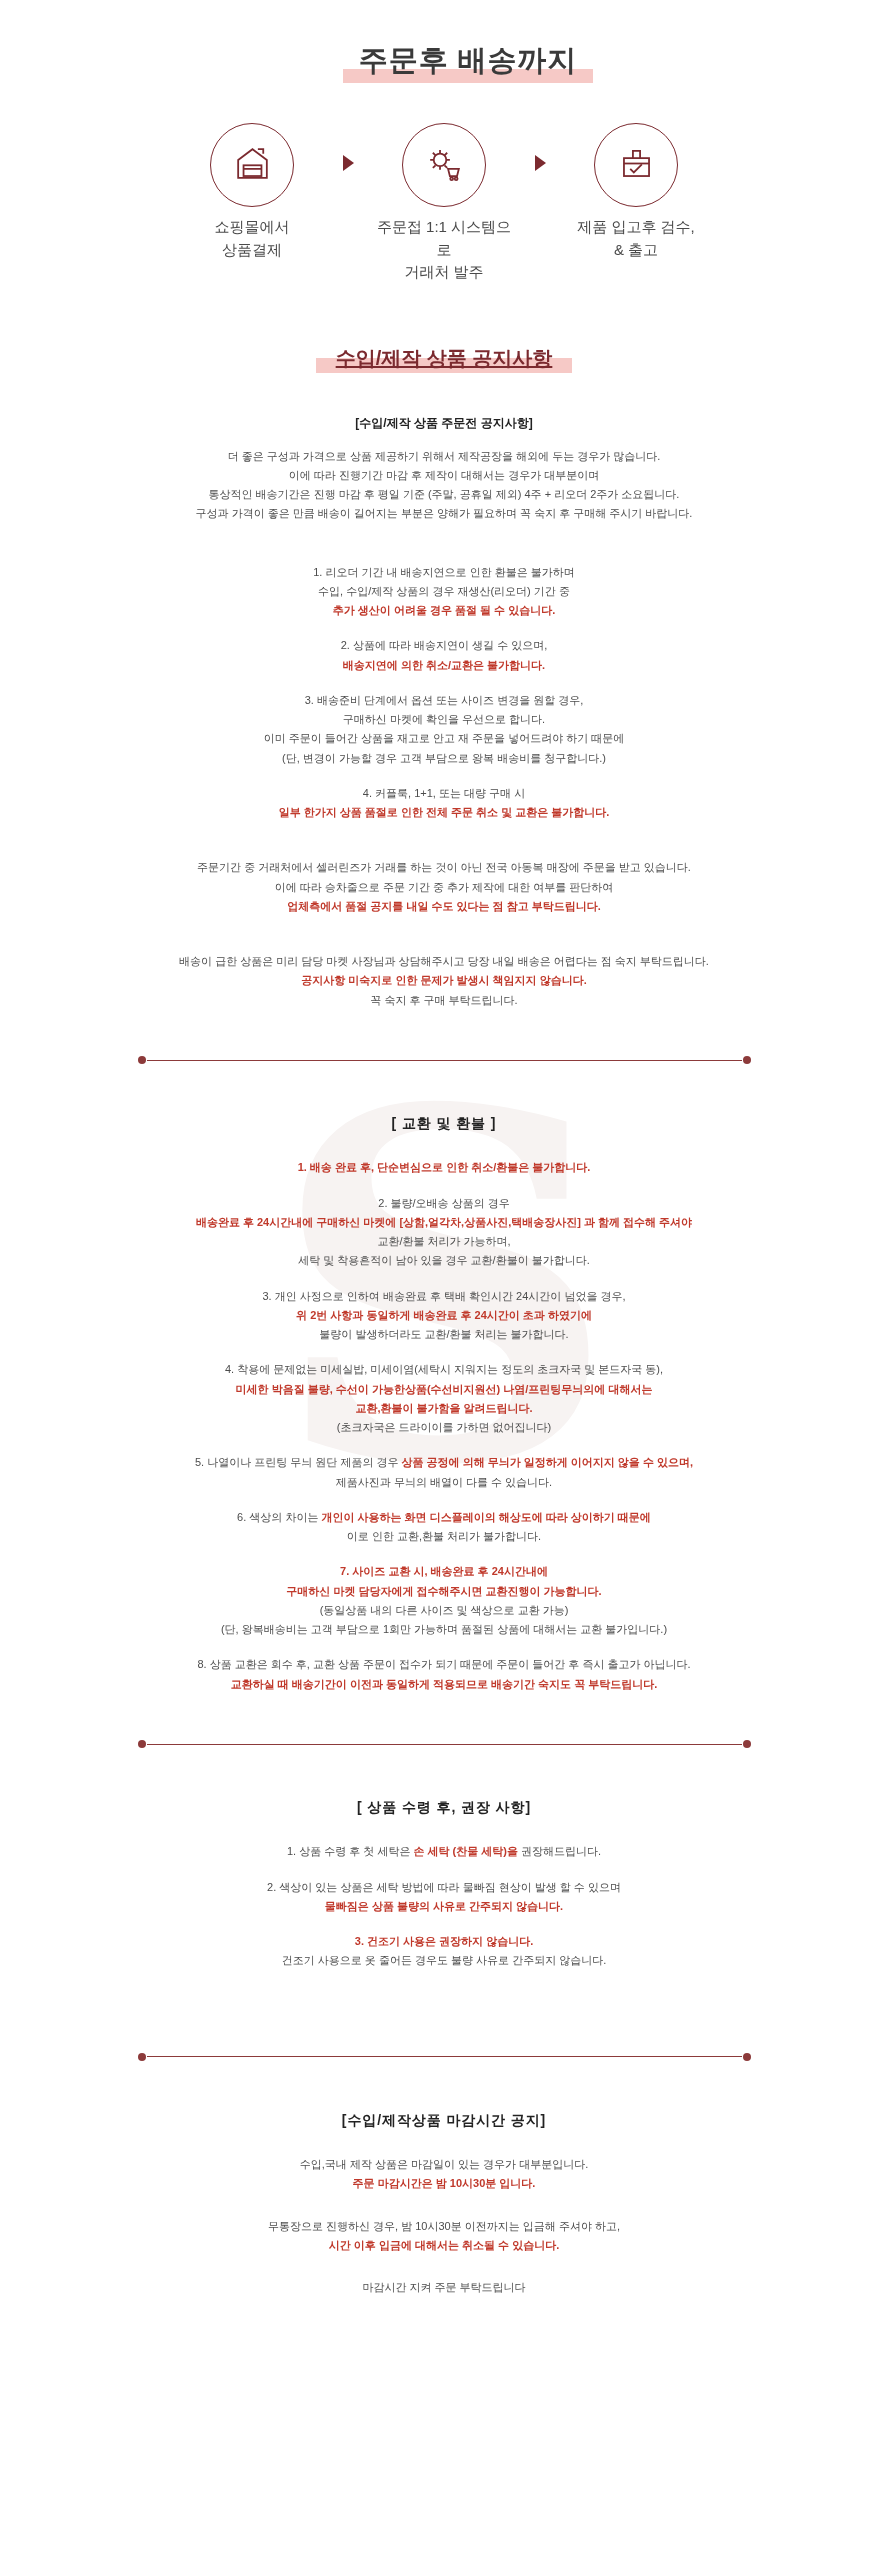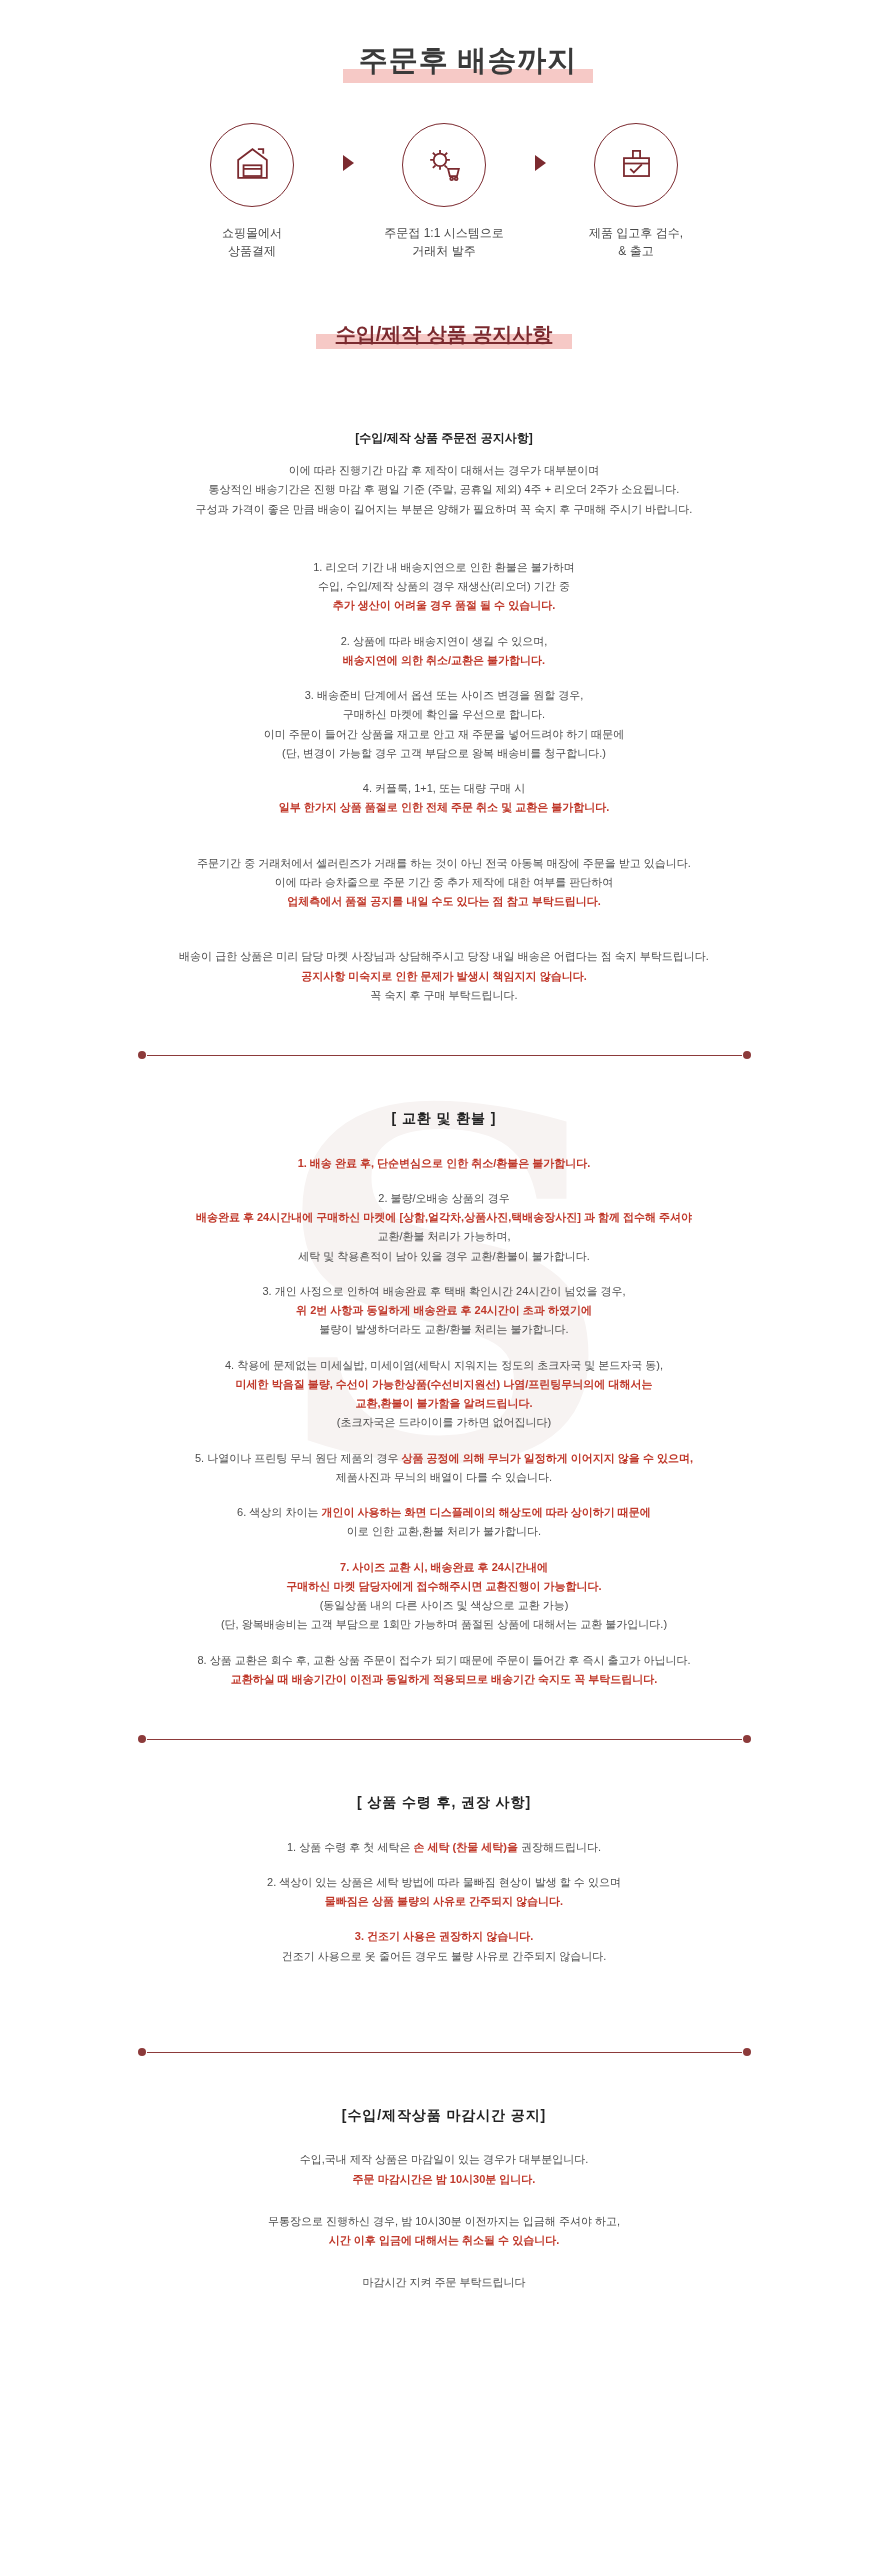--- a/index.html
+++ b/index.html
@@ -79,22 +79,22 @@
     height: 82px;
     margin: 0 auto;
     border: 1.8px solid #7b2a2f;
     border-radius: 50%;
     display: flex;
     align-items: center;
     justify-content: center;
     background: #ffffff;
   }
   .step-label {
-    margin-top: 17px;
-    font-size: 12px;
+    margin-top: 9px;
+    font-size: 15px;
     line-height: 1.5;
     color: #4a4a4a;
     white-space: pre-line;
   }
   .arrow {
     width: 50px;
     display: flex;
     align-items: center;
     justify-content: center;
     padding-top: 32px;
@@ -133,21 +133,21 @@
     z-index: -1;
   }
 
   
   .block {
     text-align: center;
     font-size: 11px;
     line-height: 1.75;
     color: #4c4c4c;
   }
-  .block.first { margin-top: 76px; }
+  .block.first { margin-top: 38px; }
   .head {
     font-weight: bold;
     color: #222222;
     font-size: 12px;
     margin-bottom: 12.4px;
   }
   .red { color: #c0392b; font-weight: bold; }
   .gap-md { height: 23px; }
   .gap-lg { height: 36px; }
   p { margin: 0; }
@@ -264,20 +264,21 @@
 
     <div class="section-title-wrap">
       <div class="section-title">
         <span class="hl"></span>
         <span>수입/제작 상품 공지사항</span>
       </div>
     </div>
 
     <div class="block first">
       <div class="head">[수입/제작 상품 주문전 공지사항]</div>
+      <p>더 좋은 구성과 가격으로 상품 제공하기 위해서 제작공장을 해외에 두는 경우가 많습니다.</p>
       <p>이에 따라 진행기간 마감 후 제작이 대해서는 경우가 대부분이며</p>
       <p>통상적인 배송기간은 진행 마감 후 평일 기준 (주말, 공휴일 제외) 4주 + 리오더 2주가 소요됩니다.</p>
       <p>구성과 가격이 좋은 만큼 배송이 길어지는 부분은 양해가 필요하며 꼭 숙지 후 구매해 주시기 바랍니다.</p>
 
       <div class="gap-md"></div>
 
       <div class="item">
         <p>1. 리오더 기간 내 배송지연으로 인한 환불은 불가하며</p>
         <p>수입, 수입/제작 상품의 경우 재생산(리오더) 기간 중</p>
         <p class="red">추가 생산이 어려울 경우 품절 될 수 있습니다.</p>

